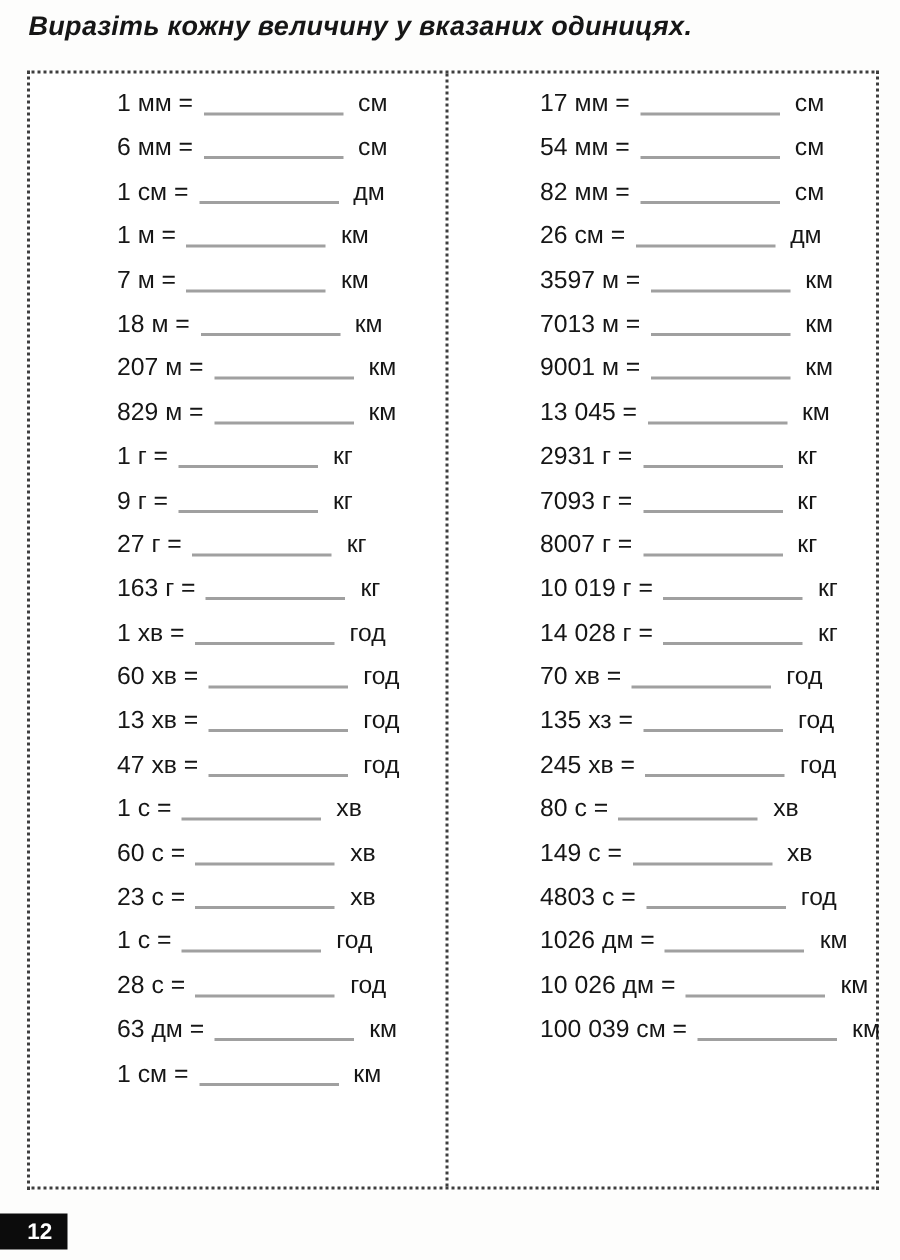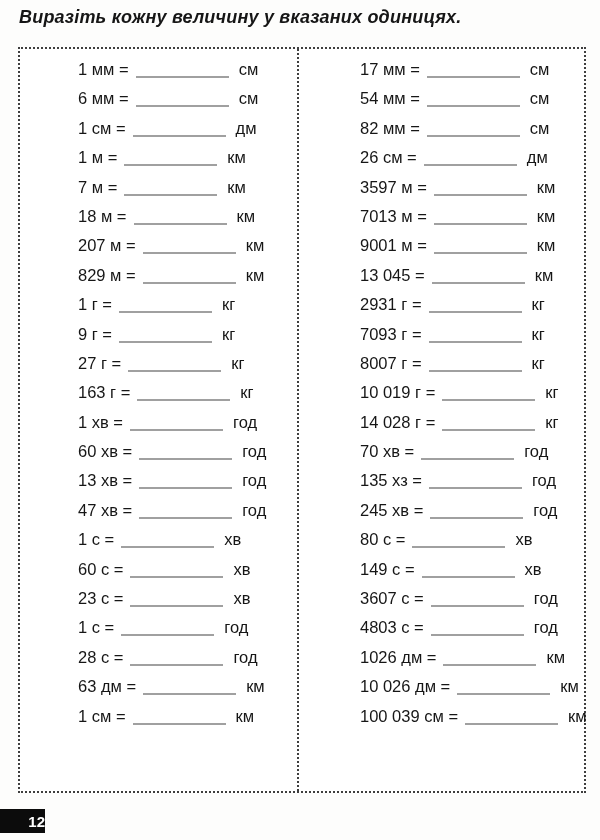--- a/index.html
+++ b/index.html
@@ -59,21 +59,21 @@
   .page-badge{
     position:absolute;
     left:0;top:809px;
     width:45px;height:24px;
     background:#0c0c0c;
     color:#ffffff;
     font-weight:bold;
     font-size:15px;
     display:flex;
     align-items:center;
-    justify-content:flex-end;
+    justify-content:center;
     padding-left:8px;
     box-sizing:border-box;
   }
 </style>
 </head>
 <body>
 
 <div class="page">
   <div class="title">Виразіть кожну величину у вказаних одиницях.</div>
 
@@ -115,21 +115,20 @@
         <div class="row"><span class="q">2931 г =</span><span class="blank"></span><span class="u">кг</span></div>
         <div class="row"><span class="q">7093 г =</span><span class="blank"></span><span class="u">кг</span></div>
         <div class="row"><span class="q">8007 г =</span><span class="blank"></span><span class="u">кг</span></div>
         <div class="row"><span class="q">10 019 г =</span><span class="blank"></span><span class="u">кг</span></div>
         <div class="row"><span class="q">14 028 г =</span><span class="blank"></span><span class="u">кг</span></div>
         <div class="row"><span class="q">70 хв =</span><span class="blank"></span><span class="u">год</span></div>
         <div class="row"><span class="q">135 хз =</span><span class="blank"></span><span class="u">год</span></div>
         <div class="row"><span class="q">245 хв =</span><span class="blank"></span><span class="u">год</span></div>
         <div class="row"><span class="q">80 с =</span><span class="blank"></span><span class="u">хв</span></div>
         <div class="row"><span class="q">149 с =</span><span class="blank"></span><span class="u">хв</span></div>
-        <div class="row"><span class="q">3607 с =</span><span class="blank"></span><span class="u">год</span></div>
         <div class="row"><span class="q">4803 с =</span><span class="blank"></span><span class="u">год</span></div>
         <div class="row"><span class="q">1026 дм =</span><span class="blank"></span><span class="u">км</span></div>
         <div class="row"><span class="q">10 026 дм =</span><span class="blank"></span><span class="u">км</span></div>
         <div class="row"><span class="q">100 039 см =</span><span class="blank"></span><span class="u">км</span></div>
       </div>
   </div>
 
   <div class="page-badge">
     <span>12</span>
   </div>

